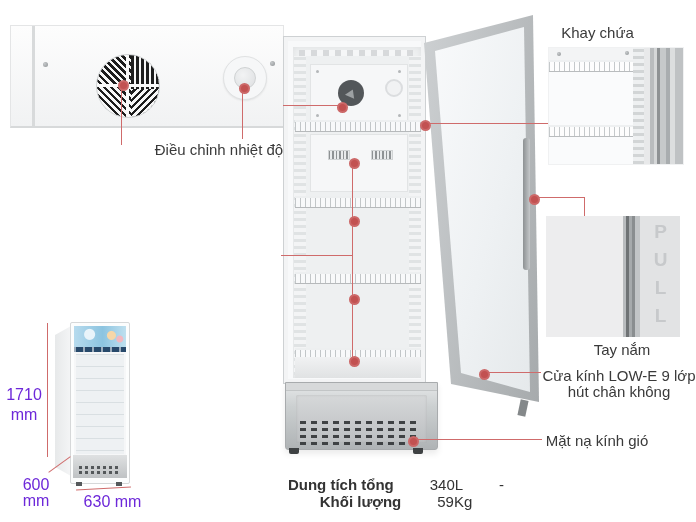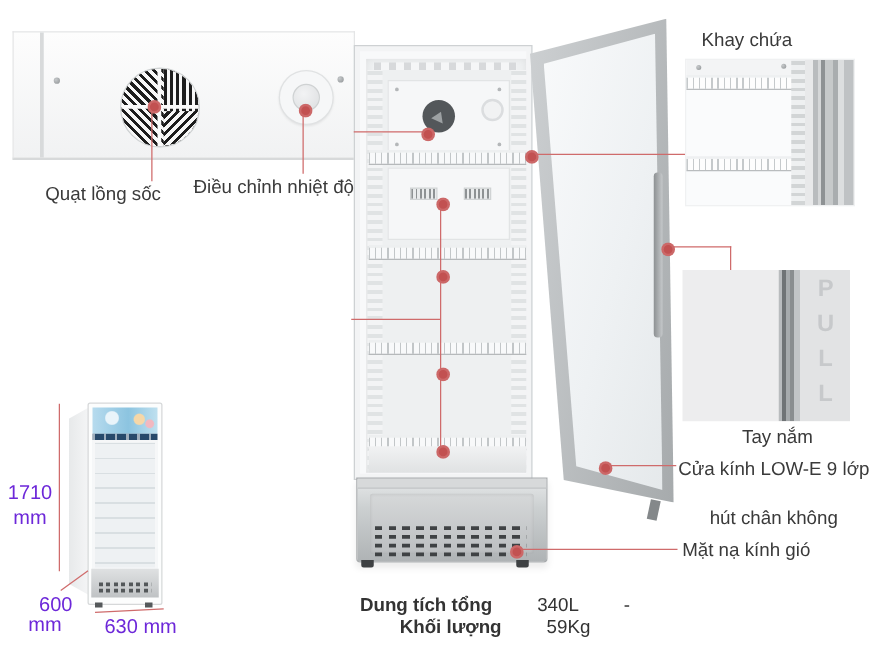--- a/index.html
+++ b/index.html
@@ -223,21 +223,21 @@
   <div class="abs sf-foot" style="left:76px;top:482px;"></div>
   <div class="abs sf-foot" style="left:116px;top:482px;"></div>
 
   <div class="rline" style="left:47px;top:323px;width:1px;height:134px;"></div>
   <div class="dimtext" style="left:2px;top:385px;width:44px;">
     <span style="display:block;">1710</span>
     <span style="display:block;">mm</span>
   </div>
   <div class="rline" style="left:46px;top:464px;width:27px;height:1px;transform:rotate(-36deg);"></div>
   <div class="dimtext" style="left:14px;top:477px;width:44px;line-height:16px;">
-    <span style="display:block;text-align:right;">600</span>
+    <span style="display:block;">600</span>
     <span style="display:block;">mm</span>
   </div>
   <div class="rline" style="left:76px;top:488px;width:55px;height:1px;transform:rotate(-3deg);"></div>
   <div class="dimtext" style="left:70px;top:492px;width:85px;">630 mm</div>
 
   <div class="rdot" style="left:118px;top:80px;"></div>
   <div class="rline" style="left:121px;top:88px;width:1px;height:57px;"></div>
 
   <div class="rdot" style="left:239px;top:83px;"></div>
   <div class="rline" style="left:242px;top:91px;width:1px;height:48px;"></div>
@@ -258,27 +258,26 @@
   <div class="rdot" style="left:529px;top:194px;"></div>
   <div class="rline" style="left:537px;top:197px;width:48px;height:1px;"></div>
   <div class="rline" style="left:584px;top:197px;width:1px;height:19px;"></div>
 
   <div class="rdot" style="left:479px;top:369px;"></div>
   <div class="rline" style="left:487px;top:372px;width:54px;height:1px;"></div>
 
   <div class="rdot" style="left:408px;top:436px;"></div>
   <div class="rline" style="left:416px;top:439px;width:126px;height:1px;"></div>
 
-  <div class="lbl center" style="left:20px;top:147px;width:125px;">Quạt lồng sốc</div>
   <div class="lbl center" style="left:550px;top:24px;width:95px;">Khay chứa</div>
   <div class="lbl center" style="left:146px;top:141px;width:146px;">Điều chỉnh nhiệt độ</div>
   <div class="lbl center" style="left:576px;top:341px;width:92px;">Tay nắm</div>
   <div class="lbl center" style="left:542px;top:368px;width:154px;line-height:16px;">
     <span style="display:block;">Cửa kính LOW-E 9 lớp</span>
-    <span style="display:block;margin-top:23px;">hút chân không</span>
+    <span style="display:block;">hút chân không</span>
   </div>
   <div class="lbl center" style="left:541px;top:432px;width:112px;">Mặt nạ kính gió</div>
 
   <div class="abs caption">
     <span class="b">Dung tích tổng</span><span>340L</span><span>-</span><span class="b">Khối lượng</span><span>59Kg</span>
   </div>
 
 </div>
 
 </body></html>

